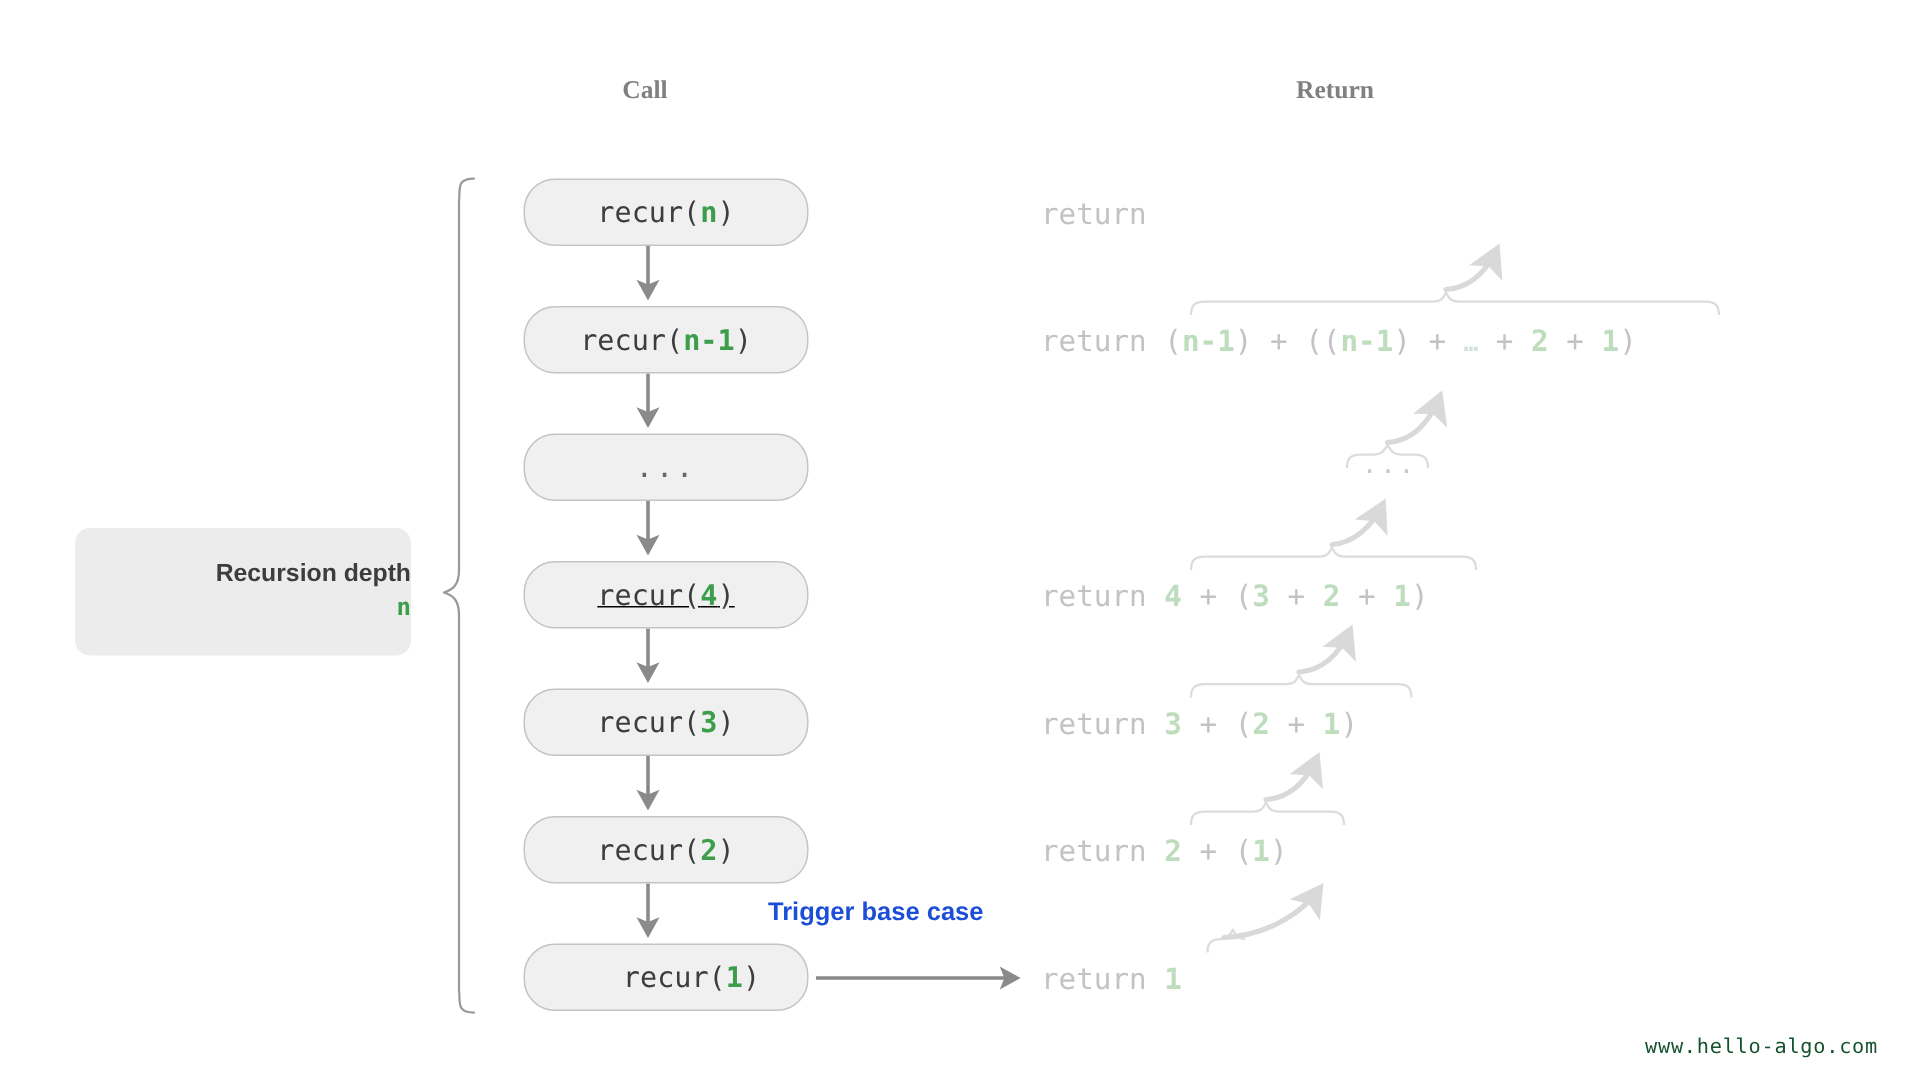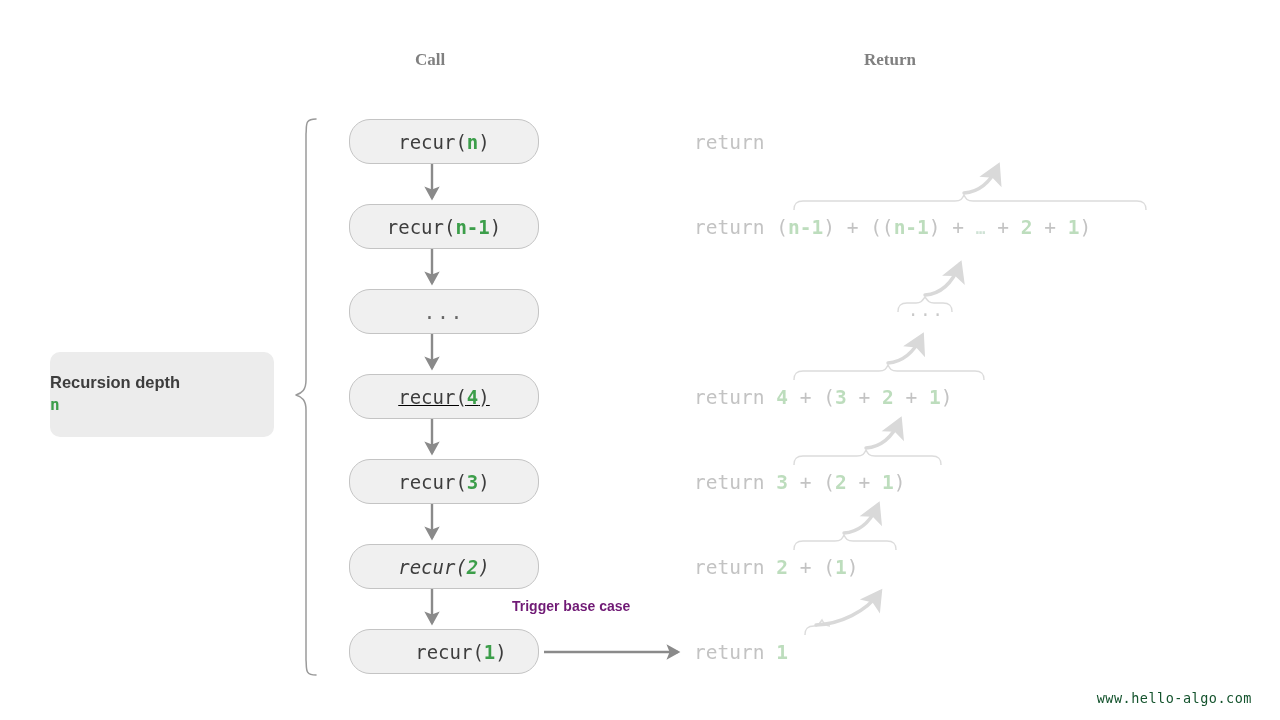--- a/index.html
+++ b/index.html
@@ -36,21 +36,21 @@
 
   
   #depth-box {
     position: absolute;
     left: 50px; top: 352px;
     width: 224px; height: 85px;
     background: #ececec;
     border-radius: 10px;
     display: flex;
     flex-direction: column;
-    align-items: flex-start;
+    align-items: flex-end;
     justify-content: center;
   }
   #depth-title {
     font-family: "Liberation Sans", sans-serif;
     font-size: 16.5px;
     font-weight: bold;
     color: #3d3d3d;
     line-height: 1.25;
   }
   #depth-value {
@@ -115,23 +115,23 @@
     color: #c9c9c9;
     letter-spacing: 2px;
     white-space: pre;
   }
 
   
   #trigger-label {
     position: absolute;
     left: 512px; top: 598px;
     font-family: "Liberation Sans", sans-serif;
-    font-size: 14px;
-    font-weight: bold;
-    color: #701a75;
+    font-size: 17px;
+    font-weight: bold;
+    color: #1d4ed8;
     white-space: nowrap;
   }
 
   
   #watermark {
     position: absolute;
     right: 28px; bottom: 14px;
     font-family: "DejaVu Sans Mono", monospace;
     font-size: 13.5px;
     color: #14532d;
@@ -239,21 +239,21 @@
       </div>
       <div class="call-box" style="top: 289px;">
         <span class="call-dots">...</span>
       </div>
       <div class="call-box" style="top: 374px; text-decoration: underline;">
         <span class="call-text"><span>recur(</span><span class="v">4</span><span>)</span></span>
       </div>
       <div class="call-box" style="top: 459px;">
         <span class="call-text"><span>recur(</span><span class="v">3</span><span>)</span></span>
       </div>
-      <div class="call-box" style="top: 544px; font-style: italic;">
+      <div class="call-box" style="top: 544px;">
         <span class="call-text"><span>recur(</span><span class="v">2</span><span>)</span></span>
       </div>
       <div class="call-box" style="top: 629px; padding-left: 34px;">
         <span class="call-text"><span>recur(</span><span class="v">1</span><span>)</span></span>
       </div>
     </div>
 
   <div id="return-lines">
       <div class="ret-line" style="top: 125px;"><span class="ret-kw">return </span></div>
       <div class="ret-line" style="top: 210px;"><span class="ret-kw">return </span><span class="ret-expr"><span>(</span><span class="g">n-1</span><span>) + ((</span><span class="g">n-1</span><span><span>) + </span><span class="ret-dots">…</span><span> + </span></span><span class="g">2</span><span> + </span><span class="g">1</span><span>)</span></span></div>

